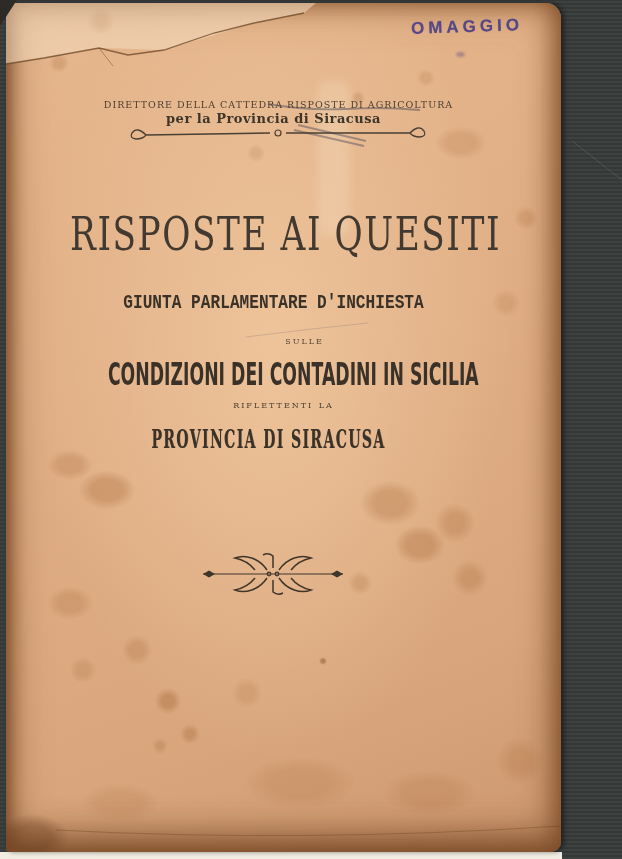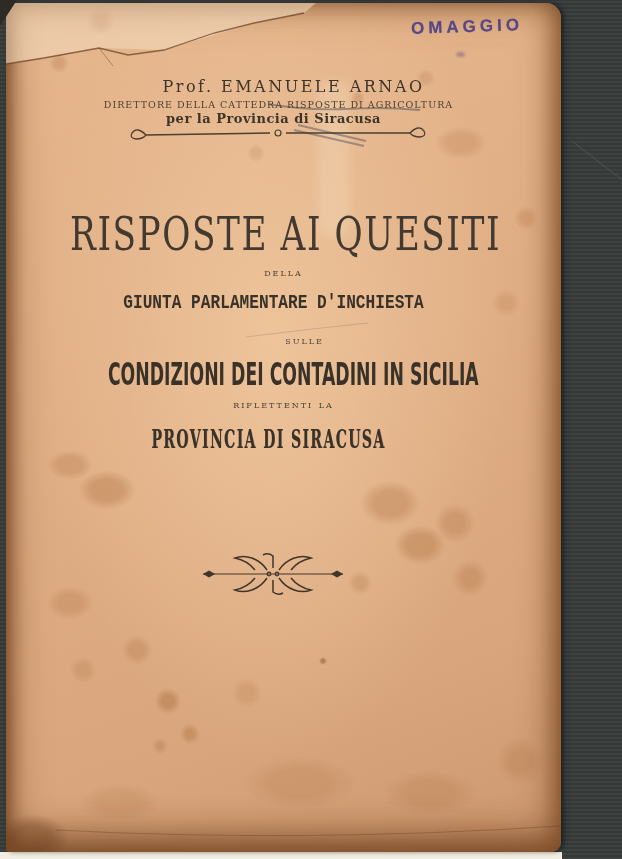--- a/index.html
+++ b/index.html
@@ -114,33 +114,31 @@
       <path d="M262,101 q40,7 78,5 t74,1" fill="none" stroke="#4a4a58" stroke-width="1.8" opacity=".5"></path>
       <path d="M292,122 l68,16 M288,127 l70,16" fill="none" stroke="#4a4a58" stroke-width="2.2" opacity=".45"></path>
       <path d="M240,334 q62,-8 122,-14" fill="none" stroke="#4a4a58" stroke-width="1" opacity=".2"></path>
 
       <path d="M50,827 Q294,840 555,823" fill="none" stroke="rgba(90,50,20,.3)" stroke-width="1"></path>
     </svg>
 
     <div class="stamp">OMAGGIO</div>
     <div class="stamp-smudge"></div>
 
-    <div class="txt author">Prof. EMANUELE ARNAO</div>
     <div class="txt role">DIRETTORE DELLA CATTEDRA RISPOSTE DI AGRICOLTURA</div>
     <div class="txt subrole">per la Provincia di Siracusa</div>
 
     <svg class="orn rule-orn" width="300" height="22" viewBox="0 0 300 22">
       <path d="M18,12 q-9,-9 -14,-2 q-3,5 4,6 q7,0 10,-4" fill="none" stroke="#4a3f33" stroke-width="1.3"></path>
       <path d="M282,10 q9,-9 14,-2 q3,5 -4,6 q-7,0 -10,-4" fill="none" stroke="#4a3f33" stroke-width="1.3"></path>
       <path d="M18,12 L142,10 M158,10 L282,10" fill="none" stroke="#4a3f33" stroke-width="1.4"></path>
       <circle cx="150" cy="10" r="3" fill="none" stroke="#4a3f33" stroke-width="1.2"></circle>
     </svg>
 
     <div class="txt main-title">RISPOSTE AI QUESITI</div>
-    <div class="txt della">della</div>
     <div class="txt giunta">GIUNTA PARLAMENTARE D'INCHIESTA</div>
     <div class="txt sulle">sulle</div>
     <div class="txt condizioni">CONDIZIONI DEI CONTADINI IN SICILIA</div>
     <div class="txt riflettenti">riflettenti la</div>
     <div class="txt provincia">PROVINCIA DI SIRACUSA</div>
 
     <svg class="orn fleuron-orn" width="160" height="46" viewBox="0 0 160 46">
       <g stroke="#3f352a" stroke-width="1.5" fill="none">
         <path d="M10,23 L150,23" stroke-width="1"></path>
         <path d="M74,19 C66,7 52,3 42,7 C52,9 58,14 62,19"></path>

